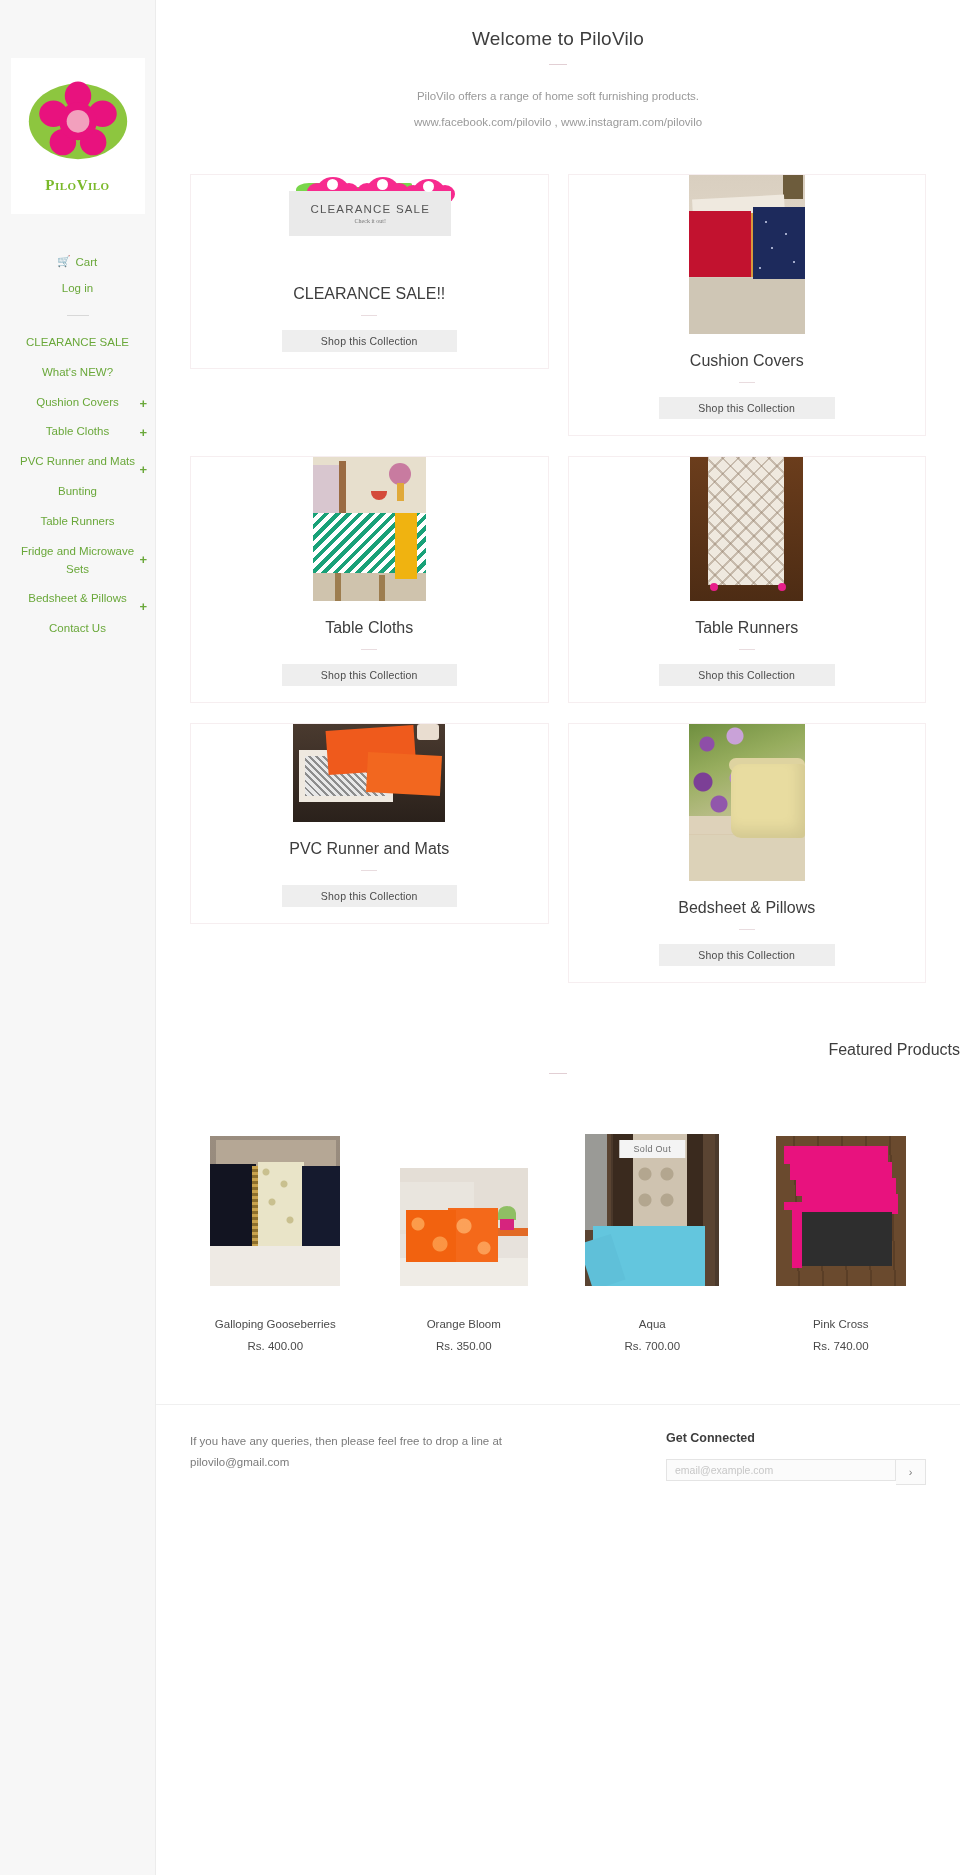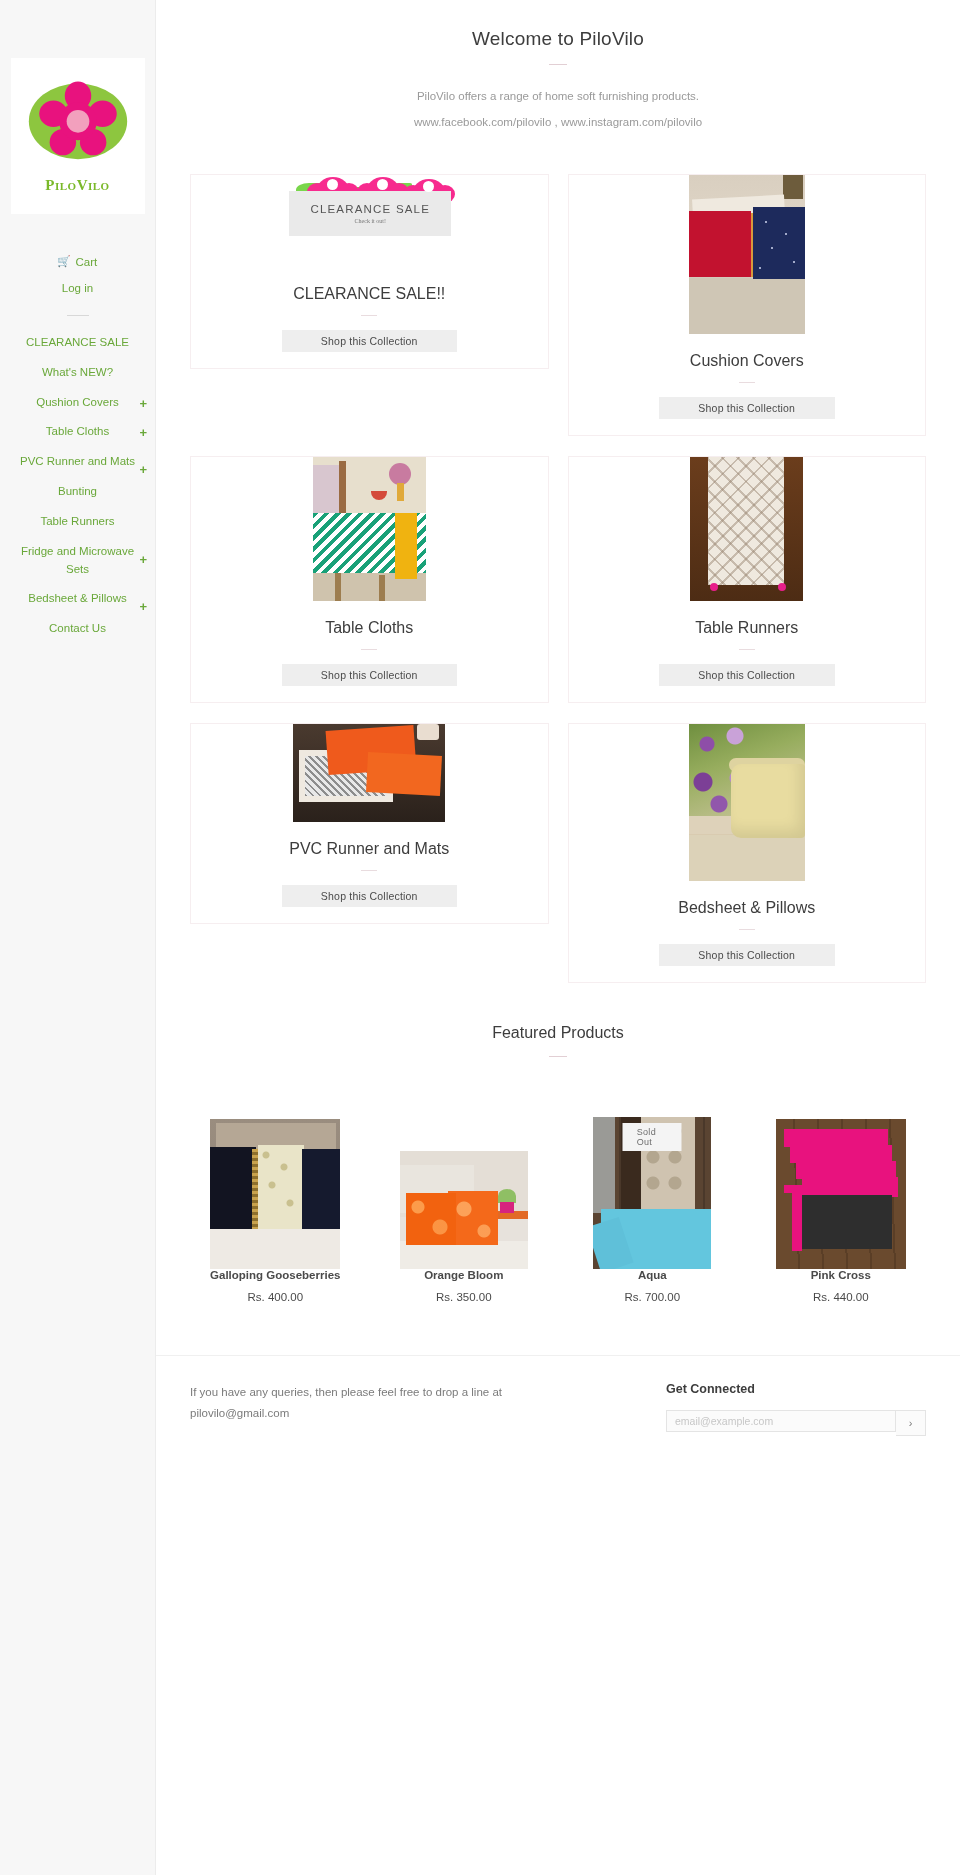--- a/index.html
+++ b/index.html
@@ -257,38 +257,38 @@
   }
   .bed-pillow {
     position:absolute;right:0;top:40px;width:74px;height:74px;background:#e8dca0;
     border-radius:10px 4px 4px 10px;
     box-shadow: inset -6px -8px 14px rgba(0,0,0,.09);
   }
   .bed-ruffle { position:absolute;right:0;top:34px;width:76px;height:14px;background:#ded3a0;border-radius:8px; }
   .bed-base { position:absolute;left:0;bottom:0;width:116px;height:46px;background:#dcd2b8; }
 
   
-  .featured-head { text-align:center; margin-top: 21px; }
+  .featured-head { text-align:right; margin-top: 38px; }
   .featured-head h2 { font-size: 16px; font-weight: normal; color:#3d3d3d; }
 
   .prod-row {
     margin: 60px 34px 0 34px;
     display: grid;
     grid-template-columns: repeat(4, 1fr);
     column-gap: 18px;
     align-items: end;
   }
   .prod { display:flex; flex-direction:column; align-items:center; }
   .prod-imgwrap { position:relative; overflow:hidden; }
   .sold-out {
     position:absolute; top:6px; left:50%; transform:translateX(-50%);
     background:#f4f4f4; color:#6e6e6e; font-size: 9px;
     padding: 4px 14px; letter-spacing:.3px;
   }
-  .prod-name { font-size: 11.5px; color:#4a4a4a; margin-top: 0; text-align:left;font-weight:bold; }
+  .prod-name { font-size: 11.5px; color:#4a4a4a; margin-top: 32px; text-align:left; }
   .prod-price { font-size: 11.5px; color:#4a4a4a; margin-top: 10px; }
 
   .p1 { width:130px;height:150px;background:linear-gradient(#9a8d7f,#8d8175); }
   .p1-navy { position:absolute;left:0;top:28px;width:46px;height:82px;background:#121421; }
   .p1-gold { position:absolute;left:42px;top:30px;width:7px;height:80px;
     background:repeating-linear-gradient(#c8a24d 0 3px,#8d6f2c 3px 6px); }
   .p1-cream { position:absolute;left:48px;top:26px;width:46px;height:84px;
     background:#e9e4c8;
     background-image: radial-gradient(circle at 8px 10px,#c9c08f 0 3px,transparent 4px),
       radial-gradient(circle at 26px 22px,#c9c08f 0 3px,transparent 4px),
@@ -303,21 +303,21 @@
   .p2-wp { position:absolute;left:0;top:14px;width:74px;height:48px;background:#e9e5de; }
   .p2-or1 { position:absolute;left:6px;top:42px;width:50px;height:52px;
     background:#f2620f; background-image: radial-gradient(circle at 12px 14px,rgba(255,170,90,.8) 0 6px,transparent 7px),radial-gradient(circle at 34px 34px,rgba(255,170,90,.7) 0 7px,transparent 8px); }
   .p2-or2 { position:absolute;left:48px;top:40px;width:50px;height:54px;
     background:#f4691a; background-image: radial-gradient(circle at 16px 18px,rgba(255,180,110,.75) 0 7px,transparent 8px),radial-gradient(circle at 36px 40px,rgba(255,180,110,.7) 0 6px,transparent 7px); }
   .p2-sofa { position:absolute;left:0;bottom:0;width:128px;height:28px;background:#efece6; }
   .p2-plant { position:absolute;right:12px;top:38px;width:18px;height:14px;background:#8fbf64;border-radius:50% 50% 0 0; }
   .p2-pot { position:absolute;right:14px;top:51px;width:14px;height:11px;background:#d6247e; }
   .p2-tbl { position:absolute;right:0;top:60px;width:40px;height:8px;background:#e26a26; }
 
-  .p3 { width:118px;height:152px;background:#4b3a2c;padding-left:15px; }
+  .p3 { width:134px;height:152px;background:#4b3a2c;padding-left:15px; }
   .p3-floor { position:absolute;left:0;top:0;width:130px;height:152px;
     background:repeating-linear-gradient(90deg,#5a4432 0 26px,#4a382a 26px 28px); }
   .p3-dark1 { position:absolute;left:28px;top:0;width:22px;height:152px;background:#3a2a1e; }
   .p3-dark2 { position:absolute;right:16px;top:0;width:22px;height:120px;background:#3a2a1e; }
   .p3-beige { position:absolute;left:48px;top:0;width:54px;height:98px;
     background:#cfc3b0;
     background-image: radial-gradient(circle at 12px 14px,#b3a68f 0 6px,transparent 7px),
       radial-gradient(circle at 34px 14px,#b3a68f 0 6px,transparent 7px),
       radial-gradient(circle at 12px 40px,#b3a68f 0 6px,transparent 7px),
       radial-gradient(circle at 34px 40px,#b3a68f 0 6px,transparent 7px),
@@ -617,21 +617,21 @@
           <div class="p4-m" style="left:0px;top:4px;width:104px;height:18px;"></div>
           <div class="p4-m" style="left:6px;top:20px;width:102px;height:18px;"></div>
           <div class="p4-m" style="left:12px;top:36px;width:100px;height:18px;"></div>
           <div class="p4-m" style="left:18px;top:52px;width:96px;height:20px;"></div>
           <div class="p4-dark" style="left:14px;top:70px;width:94px;height:54px;"></div>
           <div class="p4-m" style="left:8px;top:66px;width:10px;height:60px;"></div>
           <div class="p4-m" style="left:0px;top:60px;width:100px;height:8px;"></div>
         </div>
       </div>
       <div class="prod-name">Pink Cross</div>
-      <div class="prod-price">Rs. 440.00</div>
+      <div class="prod-price">Rs. 740.00</div>
     </div>
   </section>
 
   <footer class="footer">
     <div class="foot-left">
       <p>If you have any queries, then please feel free to drop a line at pilovilo@gmail.com</p>
     </div>
     <div class="foot-right">
       <h3>Get Connected</h3>
       <form class="newsletter">

